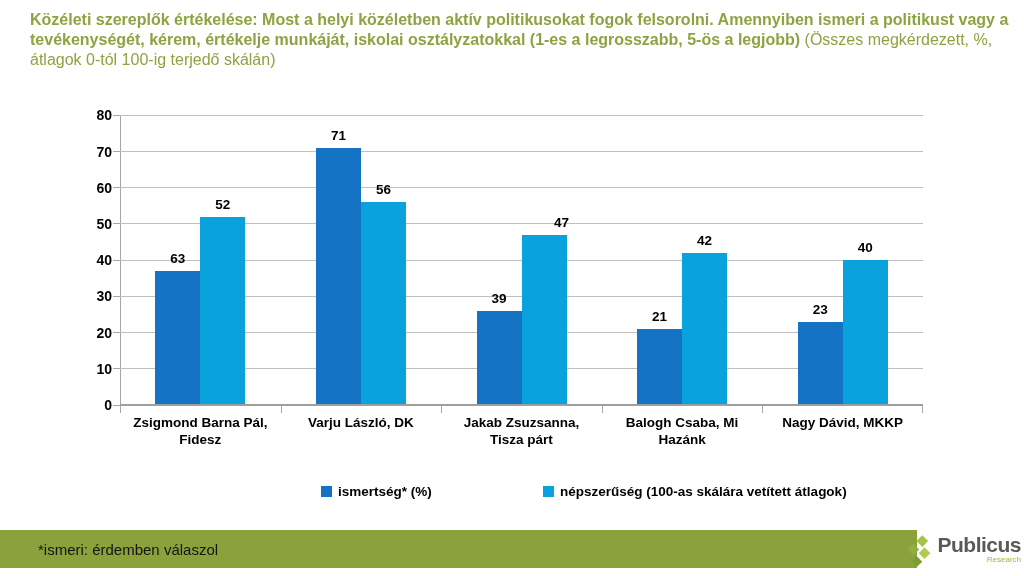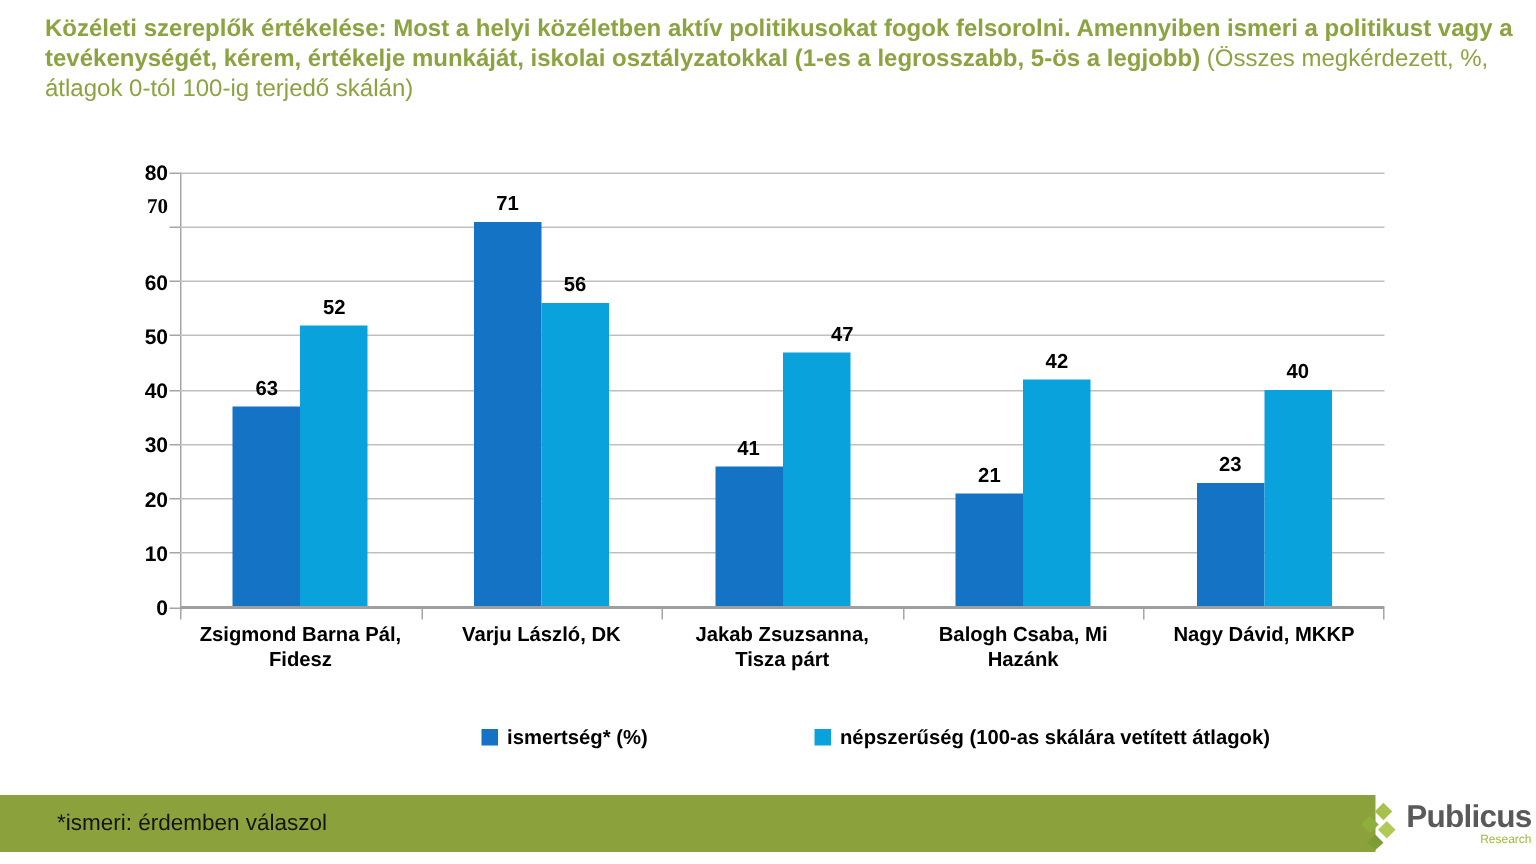--- a/index.html
+++ b/index.html
@@ -45,21 +45,21 @@
 <div class="title"><span class="t-bold">Közéleti szereplők értékelése: Most a helyi közéletben aktív politikusokat fogok felsorolni. Amennyiben ismeri a politikust vagy a tevékenységét, kérem, értékelje munkáját, iskolai osztályzatokkal  (1-es a legrosszabb, 5-ös a legjobb)</span> <span class="t-normal">(Összes megkérdezett, %, átlagok 0-tól 100-ig terjedő skálán)</span></div>
 
 <div class="y-axis">
     <div class="ytick-label" style="top: 282px;">0</div>
     <div class="ytick-label" style="top: 245.75px;">10</div>
     <div class="ytick-label" style="top: 209.5px;">20</div>
     <div class="ytick-label" style="top: 173.25px;">30</div>
     <div class="ytick-label" style="top: 137px;">40</div>
     <div class="ytick-label" style="top: 100.75px;">50</div>
     <div class="ytick-label" style="top: 64.5px;">60</div>
-    <div class="ytick-label" style="top: 16px; font-family: Liberation Serif, serif;">70</div>
+    <div class="ytick-label" style="top: 29px;">70</div>
     <div class="ytick-label" style="top: -8px;">80</div>
   </div>
 <div class="y-axis-line"></div>
 <div class="plot">
     <div class="ytickmark" style="top: 289.5px;"></div>
     <div class="gridline" style="top: 253.25px;"></div>
     <div class="ytickmark" style="top: 253.25px;"></div>
     <div class="gridline" style="top: 217px;"></div>
     <div class="ytickmark" style="top: 217px;"></div>
     <div class="gridline" style="top: 180.75px;"></div>
@@ -79,21 +79,21 @@
     <div class="bar-label" style="left: 32.8px; top: 135.875px;">63</div>
     <div class="bar" style="left: 80.3px; width: 45px; height: 188.5px; background: rgb(10, 162, 220);"></div>
     <div class="bar-label" style="left: 77.8px; top: 81.5px;">52</div>
     <div class="xtickmark" style="left: 160.6px;"></div>
     <div class="bar" style="left: 195.9px; width: 45px; height: 257.375px; background: rgb(20, 115, 196);"></div>
     <div class="bar-label" style="left: 193.4px; top: 12.625px;">71</div>
     <div class="bar" style="left: 240.9px; width: 45px; height: 203px; background: rgb(10, 162, 220);"></div>
     <div class="bar-label" style="left: 238.4px; top: 67px;">56</div>
     <div class="xtickmark" style="left: 321.2px;"></div>
     <div class="bar" style="left: 356.5px; width: 45px; height: 94.25px; background: rgb(20, 115, 196);"></div>
-    <div class="bar-label" style="left: 354px; top: 175.75px;">41</div>
+    <div class="bar-label" style="left: 354px; top: 175.75px;">39</div>
     <div class="bar" style="left: 401.5px; width: 45px; height: 170.375px; background: rgb(10, 162, 220);"></div>
     <div class="bar-label" style="left: 399px; top: 99.625px; text-align: right;">47</div>
     <div class="xtickmark" style="left: 481.8px;"></div>
     <div class="bar" style="left: 517.1px; width: 45px; height: 76.125px; background: rgb(20, 115, 196);"></div>
     <div class="bar-label" style="left: 514.6px; top: 193.875px;">21</div>
     <div class="bar" style="left: 562.1px; width: 45px; height: 152.25px; background: rgb(10, 162, 220);"></div>
     <div class="bar-label" style="left: 559.6px; top: 117.75px;">42</div>
     <div class="xtickmark" style="left: 642.4px;"></div>
     <div class="bar" style="left: 677.7px; width: 45px; height: 83.375px; background: rgb(20, 115, 196);"></div>
     <div class="bar-label" style="left: 675.2px; top: 186.625px;">23</div>

